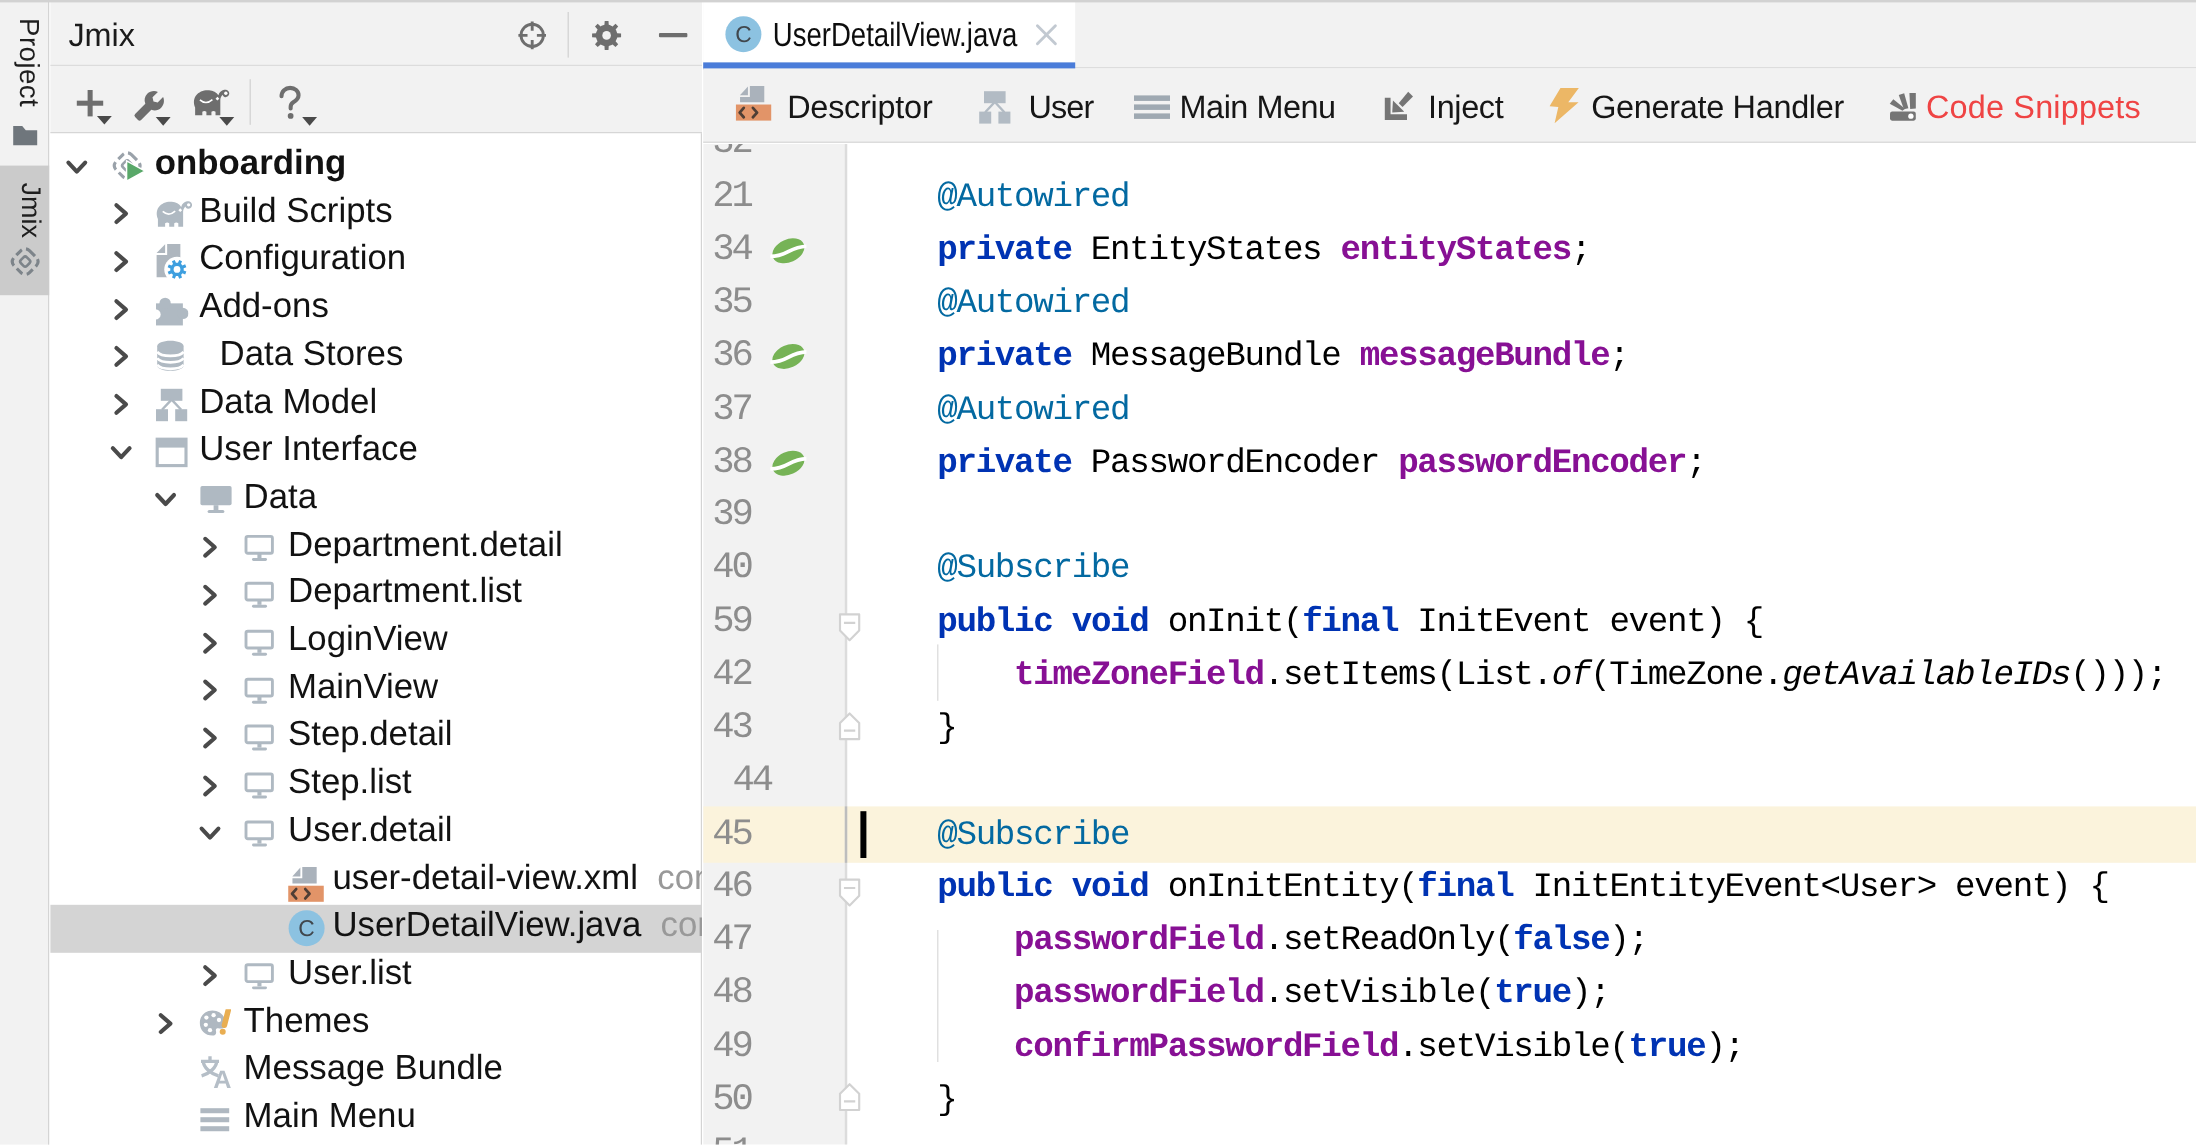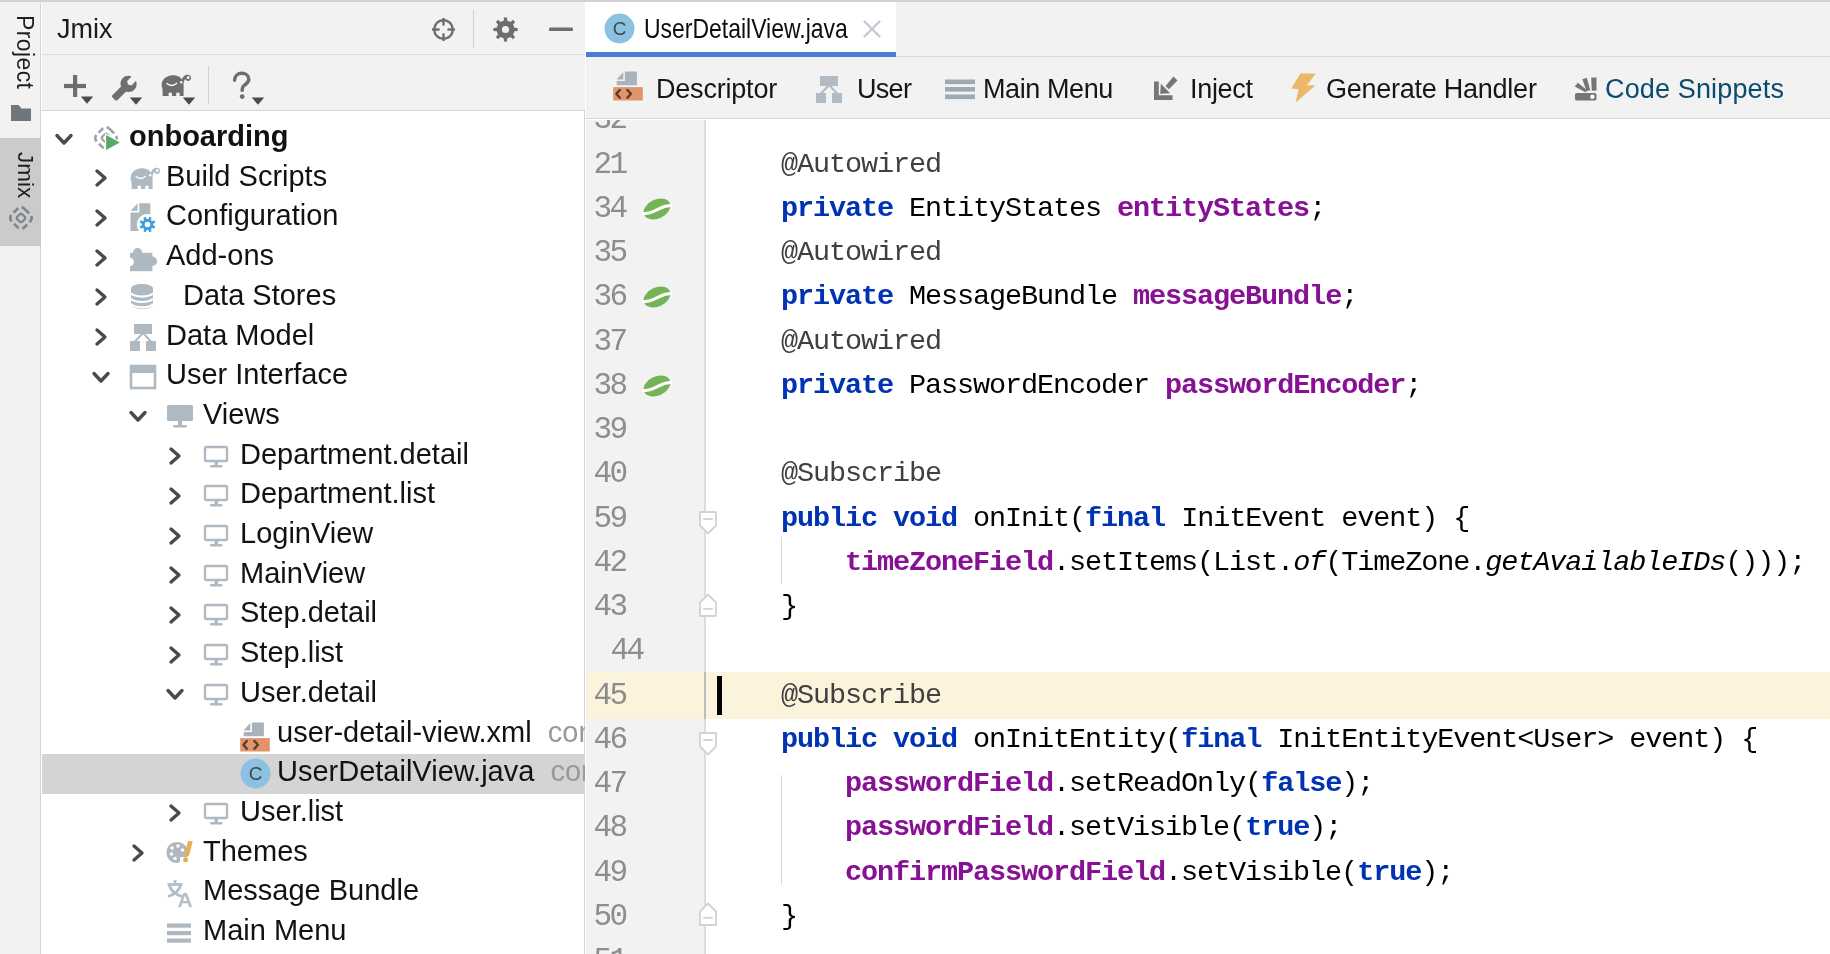--- a/index.html
+++ b/index.html
@@ -143,21 +143,21 @@
     </svg></div>
 <div class="rowtxt" style="left:166px;top:358.2px;height:32px;line-height:32px;max-width:419px;overflow:hidden">User Interface</div>
 <div class="ic" style="left:127px;top:405.40000000000003px"><svg width="22" height="22" viewBox="0 0 22 22" style="">
       <polyline points="4,7.5 11,15 18,7.5" fill="none" stroke="#4A4A4A" stroke-width="3.4" stroke-linecap="round" stroke-linejoin="round"></polyline>
     </svg></div>
 <div class="ic" style="left:166px;top:403.40000000000003px"><svg width="28" height="26" viewBox="0 0 28 26" style="">
       <rect x="1" y="2" width="26" height="16" rx="1.5" fill="#AFB9C2"></rect>
       <rect x="12" y="18" width="4" height="4" fill="#AFB9C2"></rect>
       <rect x="7" y="22" width="14" height="2.6" rx="1.3" fill="#AFB9C2"></rect>
     </svg></div>
-<div class="rowtxt" style="left:203px;top:397.9px;height:32px;line-height:32px;max-width:382px;overflow:hidden">Views</div>
+<div class="rowtxt" style="left:203px;top:397.9px;height:32px;line-height:32px;max-width:382px;overflow:hidden">Data</div>
 <div class="ic" style="left:165px;top:445.1px"><svg width="20" height="22" viewBox="0 0 20 22" style="">
       <polyline points="6,4 14,11 6,18" fill="none" stroke="#4A4A4A" stroke-width="3.4" stroke-linecap="round" stroke-linejoin="round"></polyline>
     </svg></div>
 <div class="ic" style="left:203px;top:443.6px"><svg width="27" height="25" viewBox="0 0 27 25" style="">
       <rect x="2" y="3" width="22" height="14" rx="1.5" fill="none" stroke="#AFB9C2" stroke-width="2.4"></rect>
       <rect x="11.5" y="17" width="3.4" height="4" fill="#AFB9C2"></rect>
       <rect x="7" y="21" width="12.5" height="2.4" rx="1.2" fill="#AFB9C2"></rect>
     </svg></div>
 <div class="rowtxt" style="left:240px;top:437.6px;height:32px;line-height:32px;max-width:345px;overflow:hidden">Department.detail</div>
 <div class="ic" style="left:165px;top:484.8px"><svg width="20" height="22" viewBox="0 0 20 22" style="">
@@ -318,27 +318,27 @@
 <div class="abs" style="left:1326px;top:74px;font-size:27px;color:#161616;letter-spacing:-0.25px">Generate Handler</div>
 <div class="ic" style="left:1574px;top:77px"><svg width="24" height="24" viewBox="0 0 24 24" style="">
       <g fill="#757575">
         <rect x="1" y="16" width="21.5" height="7.6" rx="1.8"></rect>
         <polygon points="17.2,0.5 22.5,0.5 22.5,13.5 17.8,13.8"></polygon>
         <polygon points="8.3,2.2 12.8,0.8 16.3,13.3 12.6,14"></polygon>
         <polygon points="0.8,9.5 3.8,5.8 13.5,13.6 11.4,15.2"></polygon>
       </g>
       <circle cx="18.4" cy="19.8" r="2.2" fill="#fff"></circle>
     </svg></div>
-<div class="abs" style="left:1605px;top:74px;font-size:27px;color:#0c4a6e;letter-spacing:0.15px">Code Snippets</div>
+<div class="abs" style="left:1605px;top:74px;font-size:27px;color:#ef4444;letter-spacing:0.15px">Code Snippets</div>
 <div class="abs" style="left:586px;top:120px;width:1244px;height:834px;overflow:hidden;background:#fff">
 <div class="abs" style="left:0;top:0;width:119.5px;height:834px;background:#F2F2F2"></div>
 <div class="abs" style="left:0;top:552px;width:1244px;height:46.5px;background:#FBF3DC"></div>
 <div class="abs" style="left:118px;top:0;width:1.8px;height:834px;background:#DCDCDC"></div>
 <div class="abs" style="left:118px;top:552px;width:1.8px;height:46.5px;background:#BDBDBD"></div>
-<style>.cl{position:absolute;font-family:"Liberation Mono",monospace;font-size:28.5px;letter-spacing:-1.1px;white-space:pre;color:#000}.num{position:absolute;font-family:"Liberation Mono",monospace;font-size:31px;letter-spacing:-2.6px;color:#8D8D8D;width:39.5px;text-align:right}.c1{color:#0033B3;font-weight:bold}.c2{color:#404040}.c3{color:#871094;font-weight:bold}.c4{font-style:italic}</style>
+<style>.cl{position:absolute;font-family:"Liberation Mono",monospace;font-size:28.5px;letter-spacing:-1.1px;white-space:pre;color:#000}.num{position:absolute;font-family:"Liberation Mono",monospace;font-size:31px;letter-spacing:-2.6px;color:#8D8D8D;width:39.5px;text-align:right}.c1{color:#0033B3;font-weight:bold}.c2{color:#0369a1}.c3{color:#871094;font-weight:bold}.c4{font-style:italic}</style>
 <div class="num" style="left:0;top:-21.6px;height:44.25px;line-height:44.25px">32</div>
 <div class="num" style="left:0;top:22.6px;height:44.25px;line-height:44.25px">21</div>
 <div class="cl" style="left:131.0px;top:22.6px;height:44.25px;line-height:44.25px">    <span class="c2">@Autowired</span></div>
 <div class="num" style="left:0;top:66.9px;height:44.25px;line-height:44.25px">34</div>
 <div class="cl" style="left:131.0px;top:66.9px;height:44.25px;line-height:44.25px">    <span class="c1">private</span> EntityStates <span class="c3">entityStates</span>;</div>
 <div class="num" style="left:0;top:111.1px;height:44.25px;line-height:44.25px">35</div>
 <div class="cl" style="left:131.0px;top:111.1px;height:44.25px;line-height:44.25px">    <span class="c2">@Autowired</span></div>
 <div class="num" style="left:0;top:155.4px;height:44.25px;line-height:44.25px">36</div>
 <div class="cl" style="left:131.0px;top:155.4px;height:44.25px;line-height:44.25px">    <span class="c1">private</span> MessageBundle <span class="c3">messageBundle</span>;</div>
 <div class="num" style="left:0;top:199.6px;height:44.25px;line-height:44.25px">37</div>

